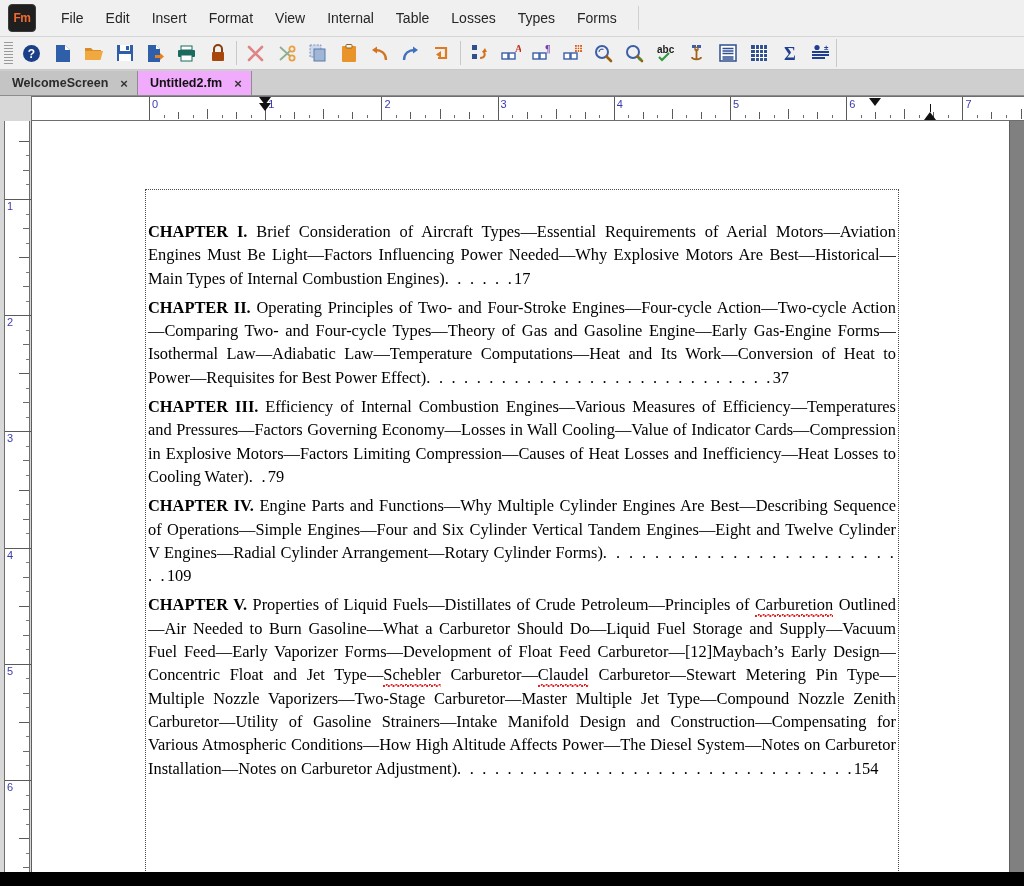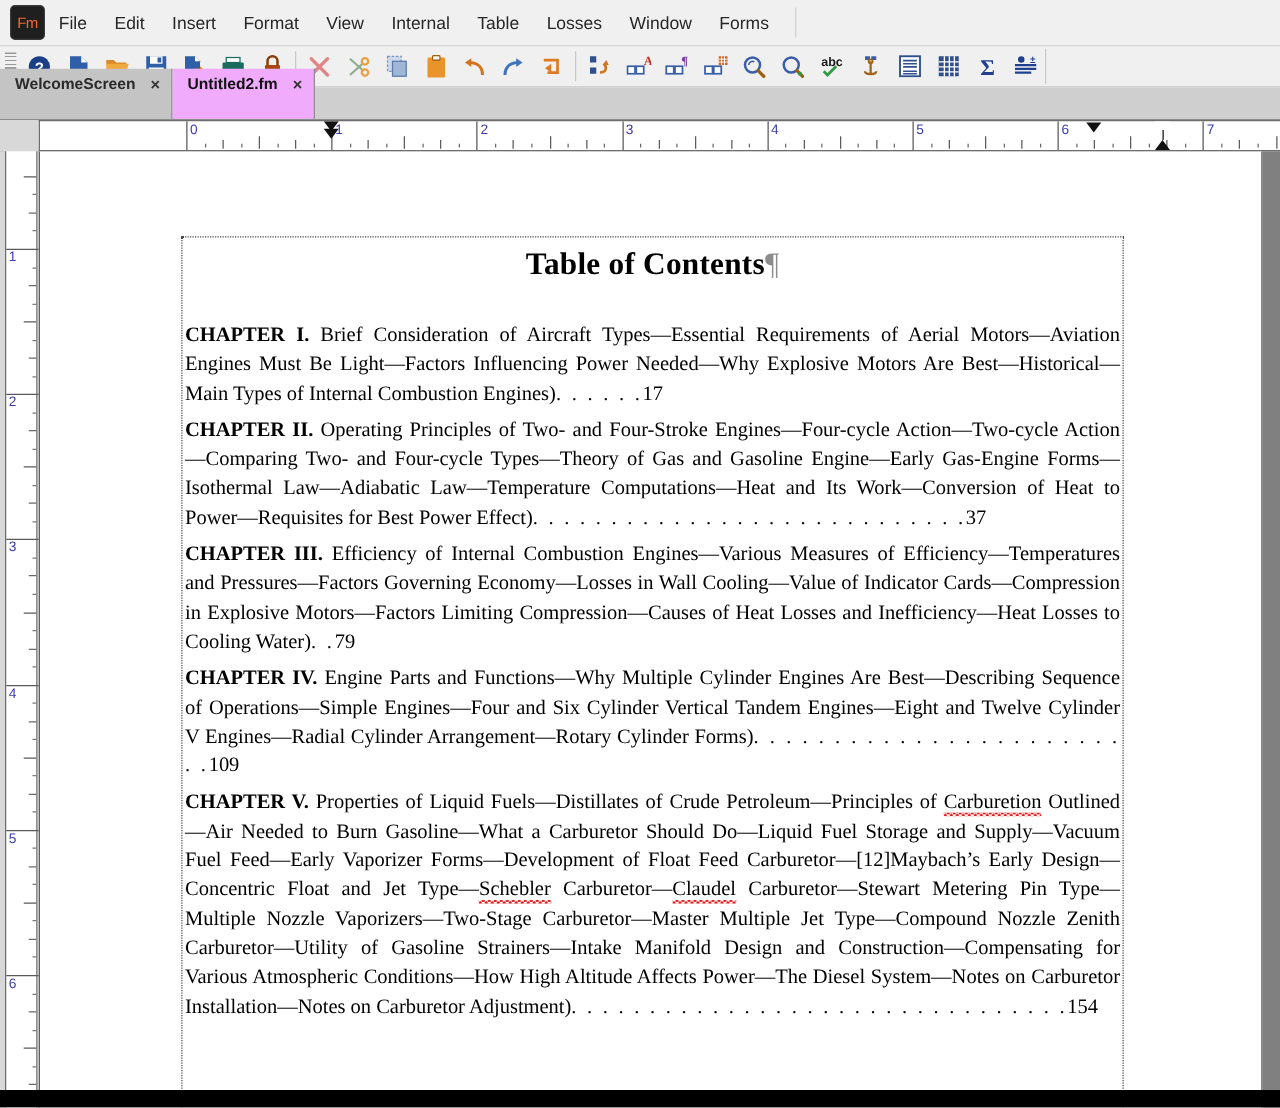--- a/index.html
+++ b/index.html
@@ -6,38 +6,38 @@
   body{
     width:1024px;height:886px;overflow:hidden;
     background:#000;
     font-family:"Liberation Sans", sans-serif;
     -webkit-font-smoothing:none;
   }
   .app{width:1024px;height:886px;position:relative;background:#f0f0f0;overflow:hidden;}
 
   
   .menubar{height:36px;background:#f0f0f0;display:flex;align-items:center;border-bottom:1px solid #d6d6d6;position:relative;}
-  .fm-logo{width:26px;height:26px;margin-left:8px;margin-right:0;border-radius:4px;
+  .fm-logo{width:26px;height:26px;margin-left:8px;margin-right:14px;border-radius:4px;
     background:#1f1f1f;border:1px solid #3a3a3a;display:flex;align-items:center;justify-content:center;
-    color:#f06a30;font-size:12px;font-weight:normal;font-family:"Liberation Sans",sans-serif;letter-spacing:-0.5px;}
+    color:#f06a30;font-size:12px;font-weight:bold;font-family:"Liberation Sans",sans-serif;letter-spacing:-0.5px;}
   .menubar .mi{font-size:14px;color:#262626;padding:5px 11px;white-space:nowrap;}
   .menu-sep{width:1px;height:24px;background:#d0d0d0;margin-left:10px;}
 
   
   .toolbar{height:32px;background:#f0f0f0;display:flex;align-items:center;border-bottom:1px solid #c8c8c8;}
   .grip{width:9px;height:22px;margin:0 3px 0 4px;
         background:repeating-linear-gradient(to bottom,#9a9a9a 0 1px,transparent 1px 3px);}
   .tb-sep{width:1px;height:24px;background:#c9c9c9;margin:0 3px;}
   .tbtn{width:31px;height:28px;display:flex;align-items:center;justify-content:center;}
   .tbtn svg{display:block;}
   .tb-end{flex:1;border-left:1px solid #c9c9c9;height:28px;}
 
   
   .tabbar{height:25px;background:#cfcfcf;display:flex;align-items:flex-end;border-bottom:1px solid #8d8d8d;}
-  .dtab{height:24px;display:flex;align-items:center;padding:0 9px 16px 12px;font-size:12.5px;
+  .dtab{height:24px;display:flex;align-items:center;padding:0 9px 0 12px;font-size:12.5px;
         border-right:1px solid #8d8d8d;color:#1a1a1a;position:relative;}
   .dtab.inactive{background:#c4c4c4;font-weight:bold;color:#2b2b2b;}
   .dtab.active{background:#f0abfc;font-weight:bold;color:#111;}
   .dtab .xc{margin-left:12px;font-size:13px;color:#333;line-height:1;}
   .tab-fill{flex:1;background:#cfcfcf;height:24px;border-left:0;}
 
   
   .hrule-row{height:25px;display:flex;background:#d8d8d8;}
   .hrule-corner{width:31px;height:25px;background:#d8d8d8;border-bottom:1px solid #9c9c9c;}
   .hrule{position:relative;flex:1;height:25px;background:#ffffff;border:1px solid #6e6e6e;border-right:0;box-sizing:border-box;overflow:hidden;}
@@ -98,21 +98,21 @@
       <span>Fm</span>
     </div>
     <div class="mi">File</div>
     <div class="mi">Edit</div>
     <div class="mi">Insert</div>
     <div class="mi">Format</div>
     <div class="mi">View</div>
     <div class="mi">Internal</div>
     <div class="mi">Table</div>
     <div class="mi">Losses</div>
-    <div class="mi">Window</div>
+    <div class="mi">Types</div>
     <div class="mi">Forms</div>
     <div class="menu-sep"></div>
   </div>
 
   <div class="toolbar">
     <div class="grip"></div>
 
     <div class="tbtn" title="Help">
       <svg width="19" height="19" viewBox="0 0 19 19">
           <circle cx="9.5" cy="9.5" r="8.5" fill="#1b3f87"></circle>
@@ -449,23 +449,20 @@
           <div class="vr-dot" style="top: 34.425px;"></div>
           <div class="vr-min" style="top: 48.95px;"></div>
           <div class="vr-dot" style="top: 63.475px;"></div>
         </div>
     </div>
 
     <div class="canvas">
       <div class="page">
         <div class="textframe">
 
-          <div class="doc-title">
-            <span>Table of Contents</span><span class="pilcrow">¶</span>
-          </div>
 
           <p class="toc-p first">
             <span class="chap">CHAPTER I. </span><span>Brief Consideration of Aircraft Types—Essential Requirements of Aerial Motors—Aviation Engines Must Be Light—Factors Influencing Power Needed—Why Explosive Motors Are Best—Historical—Main Types of Internal Combustion Engines)</span><span class="leader">. . . . . .</span><span class="pg">17</span>
           </p>
 
           <p class="toc-p">
             <span class="chap">CHAPTER II. </span><span>Operating Principles of Two- and Four-Stroke Engines—Four-cycle Action—Two-cycle Action—Comparing Two- and Four-cycle Types—Theory of Gas and Gasoline Engine—Early Gas-Engine Forms—Isothermal Law—Adiabatic Law—Temperature Computations—Heat and Its Work—Conversion of Heat to Power—Requisites for Best Power Effect)</span><span class="leader">. . . . . . . . . . . . . . . . . . . . . . . . . . . .</span><span class="pg">37</span>
           </p>
 
           <p class="toc-p">

